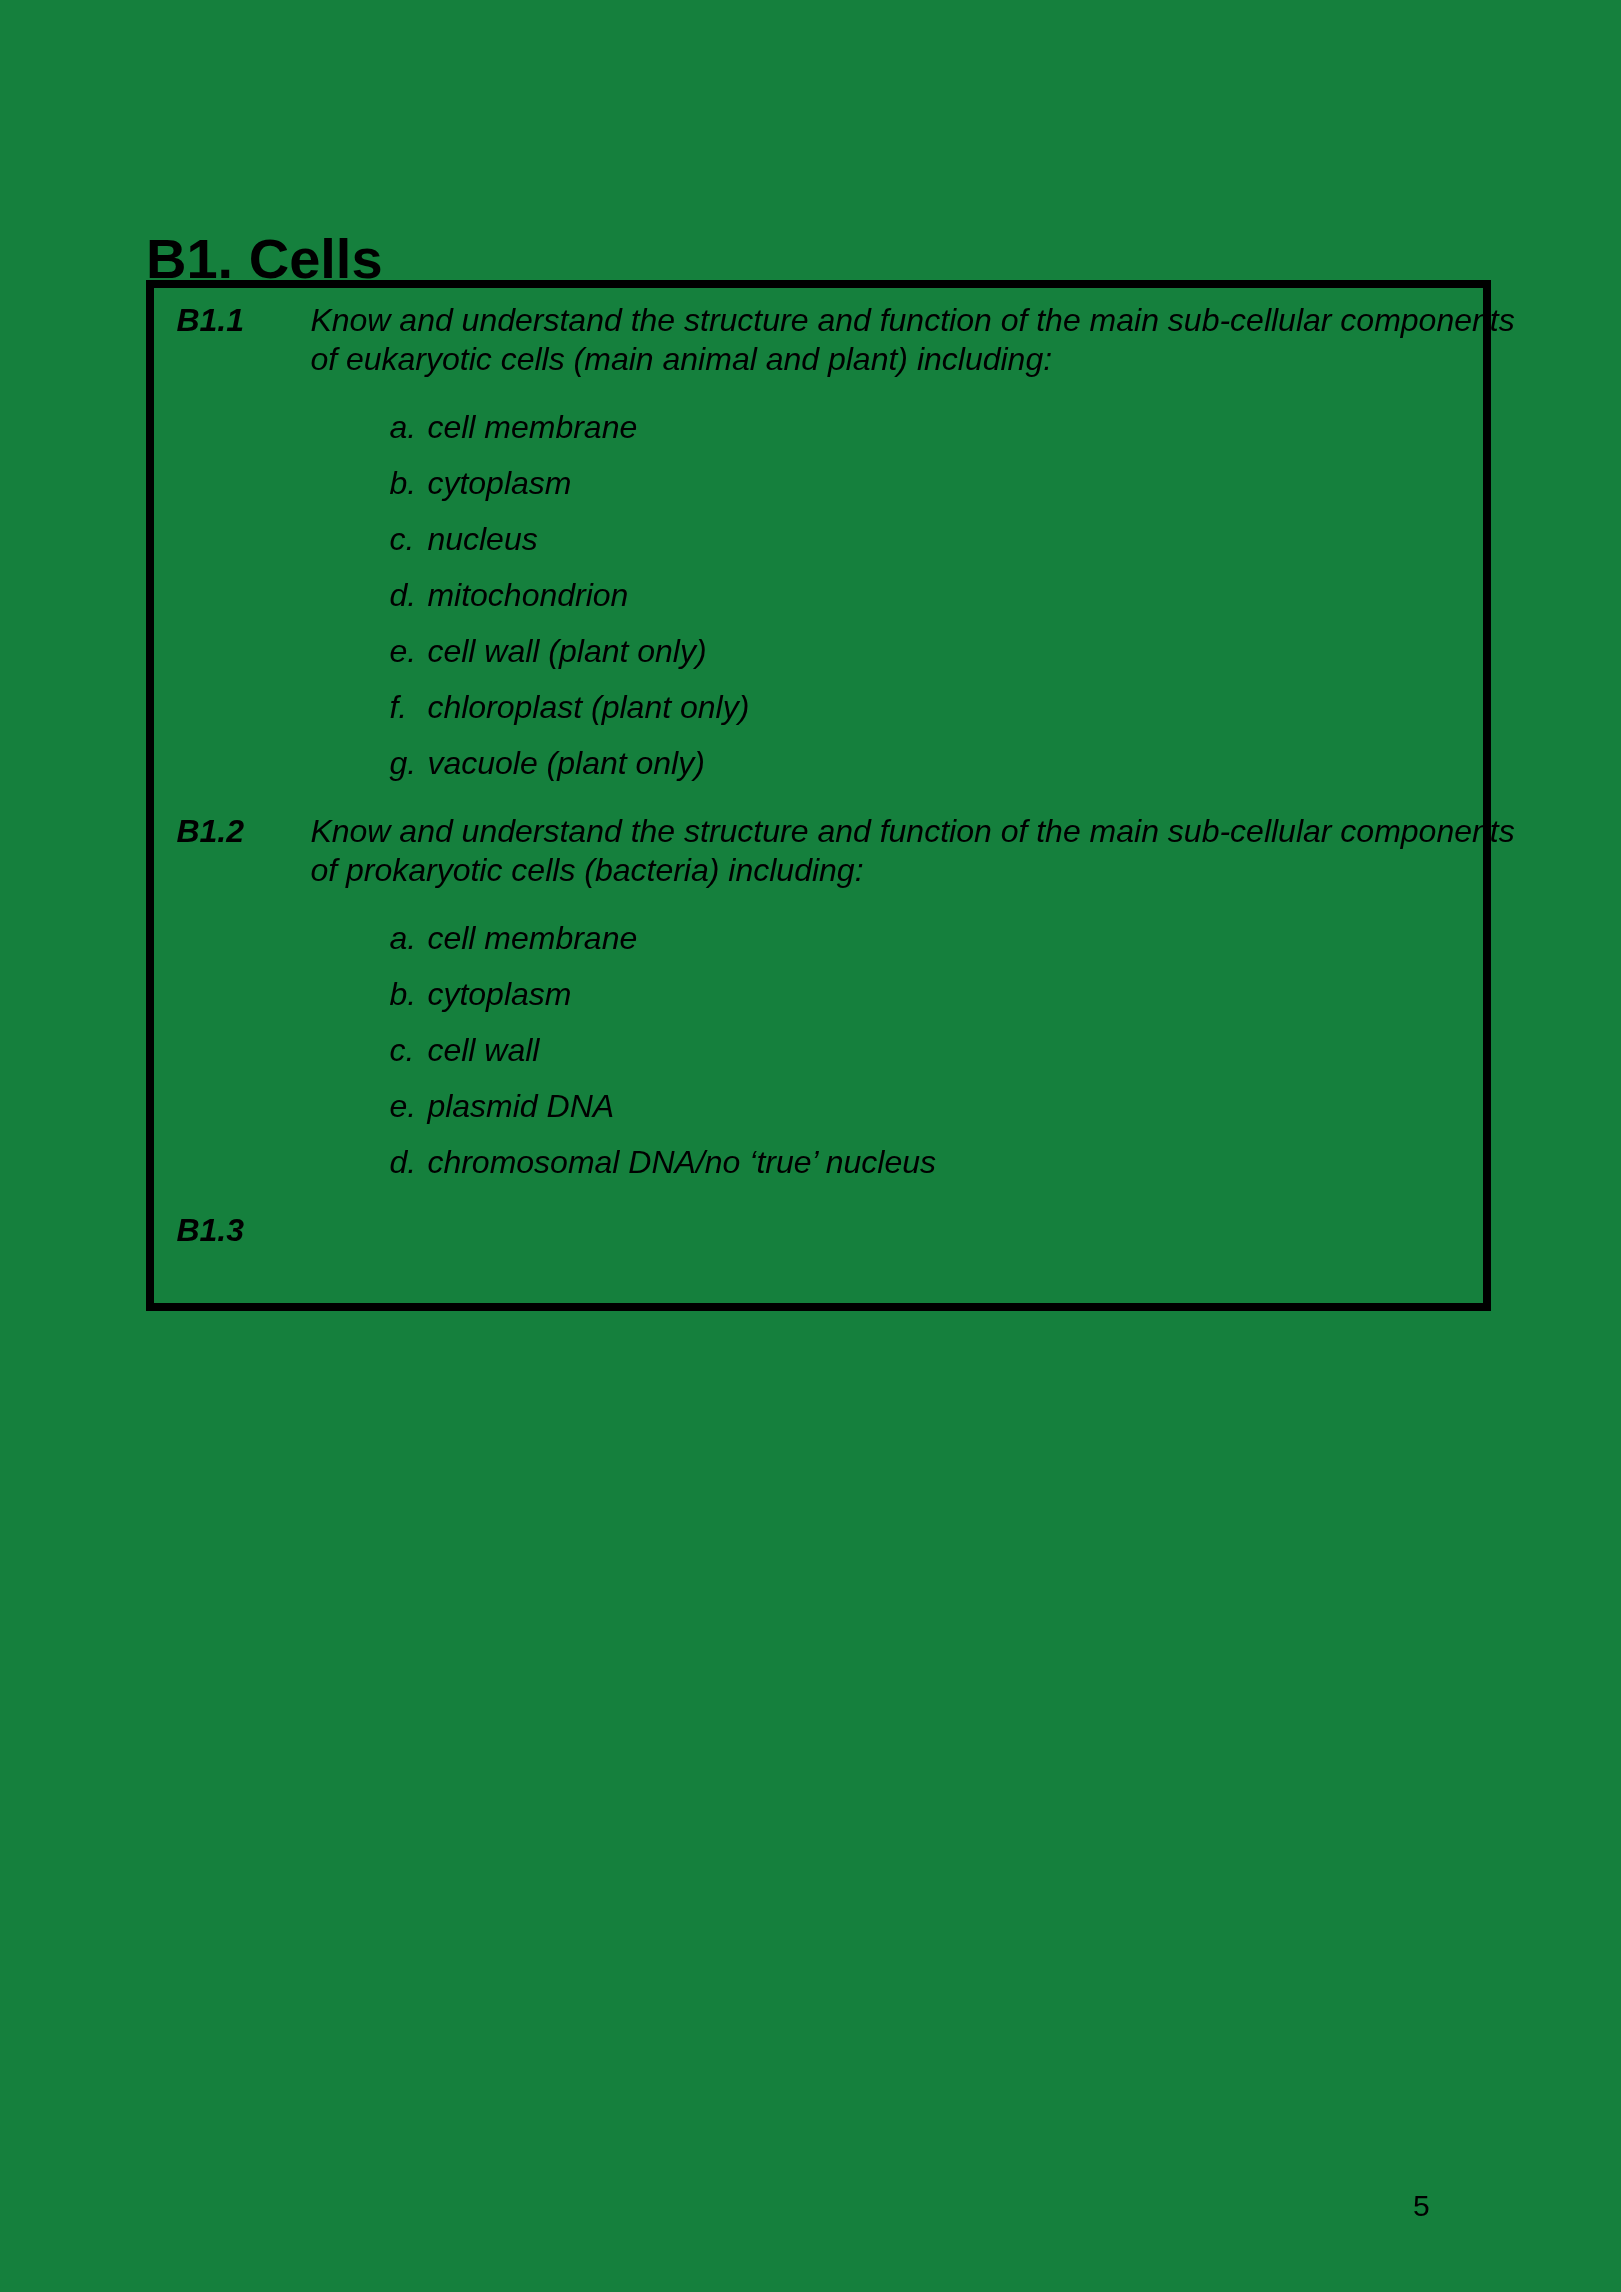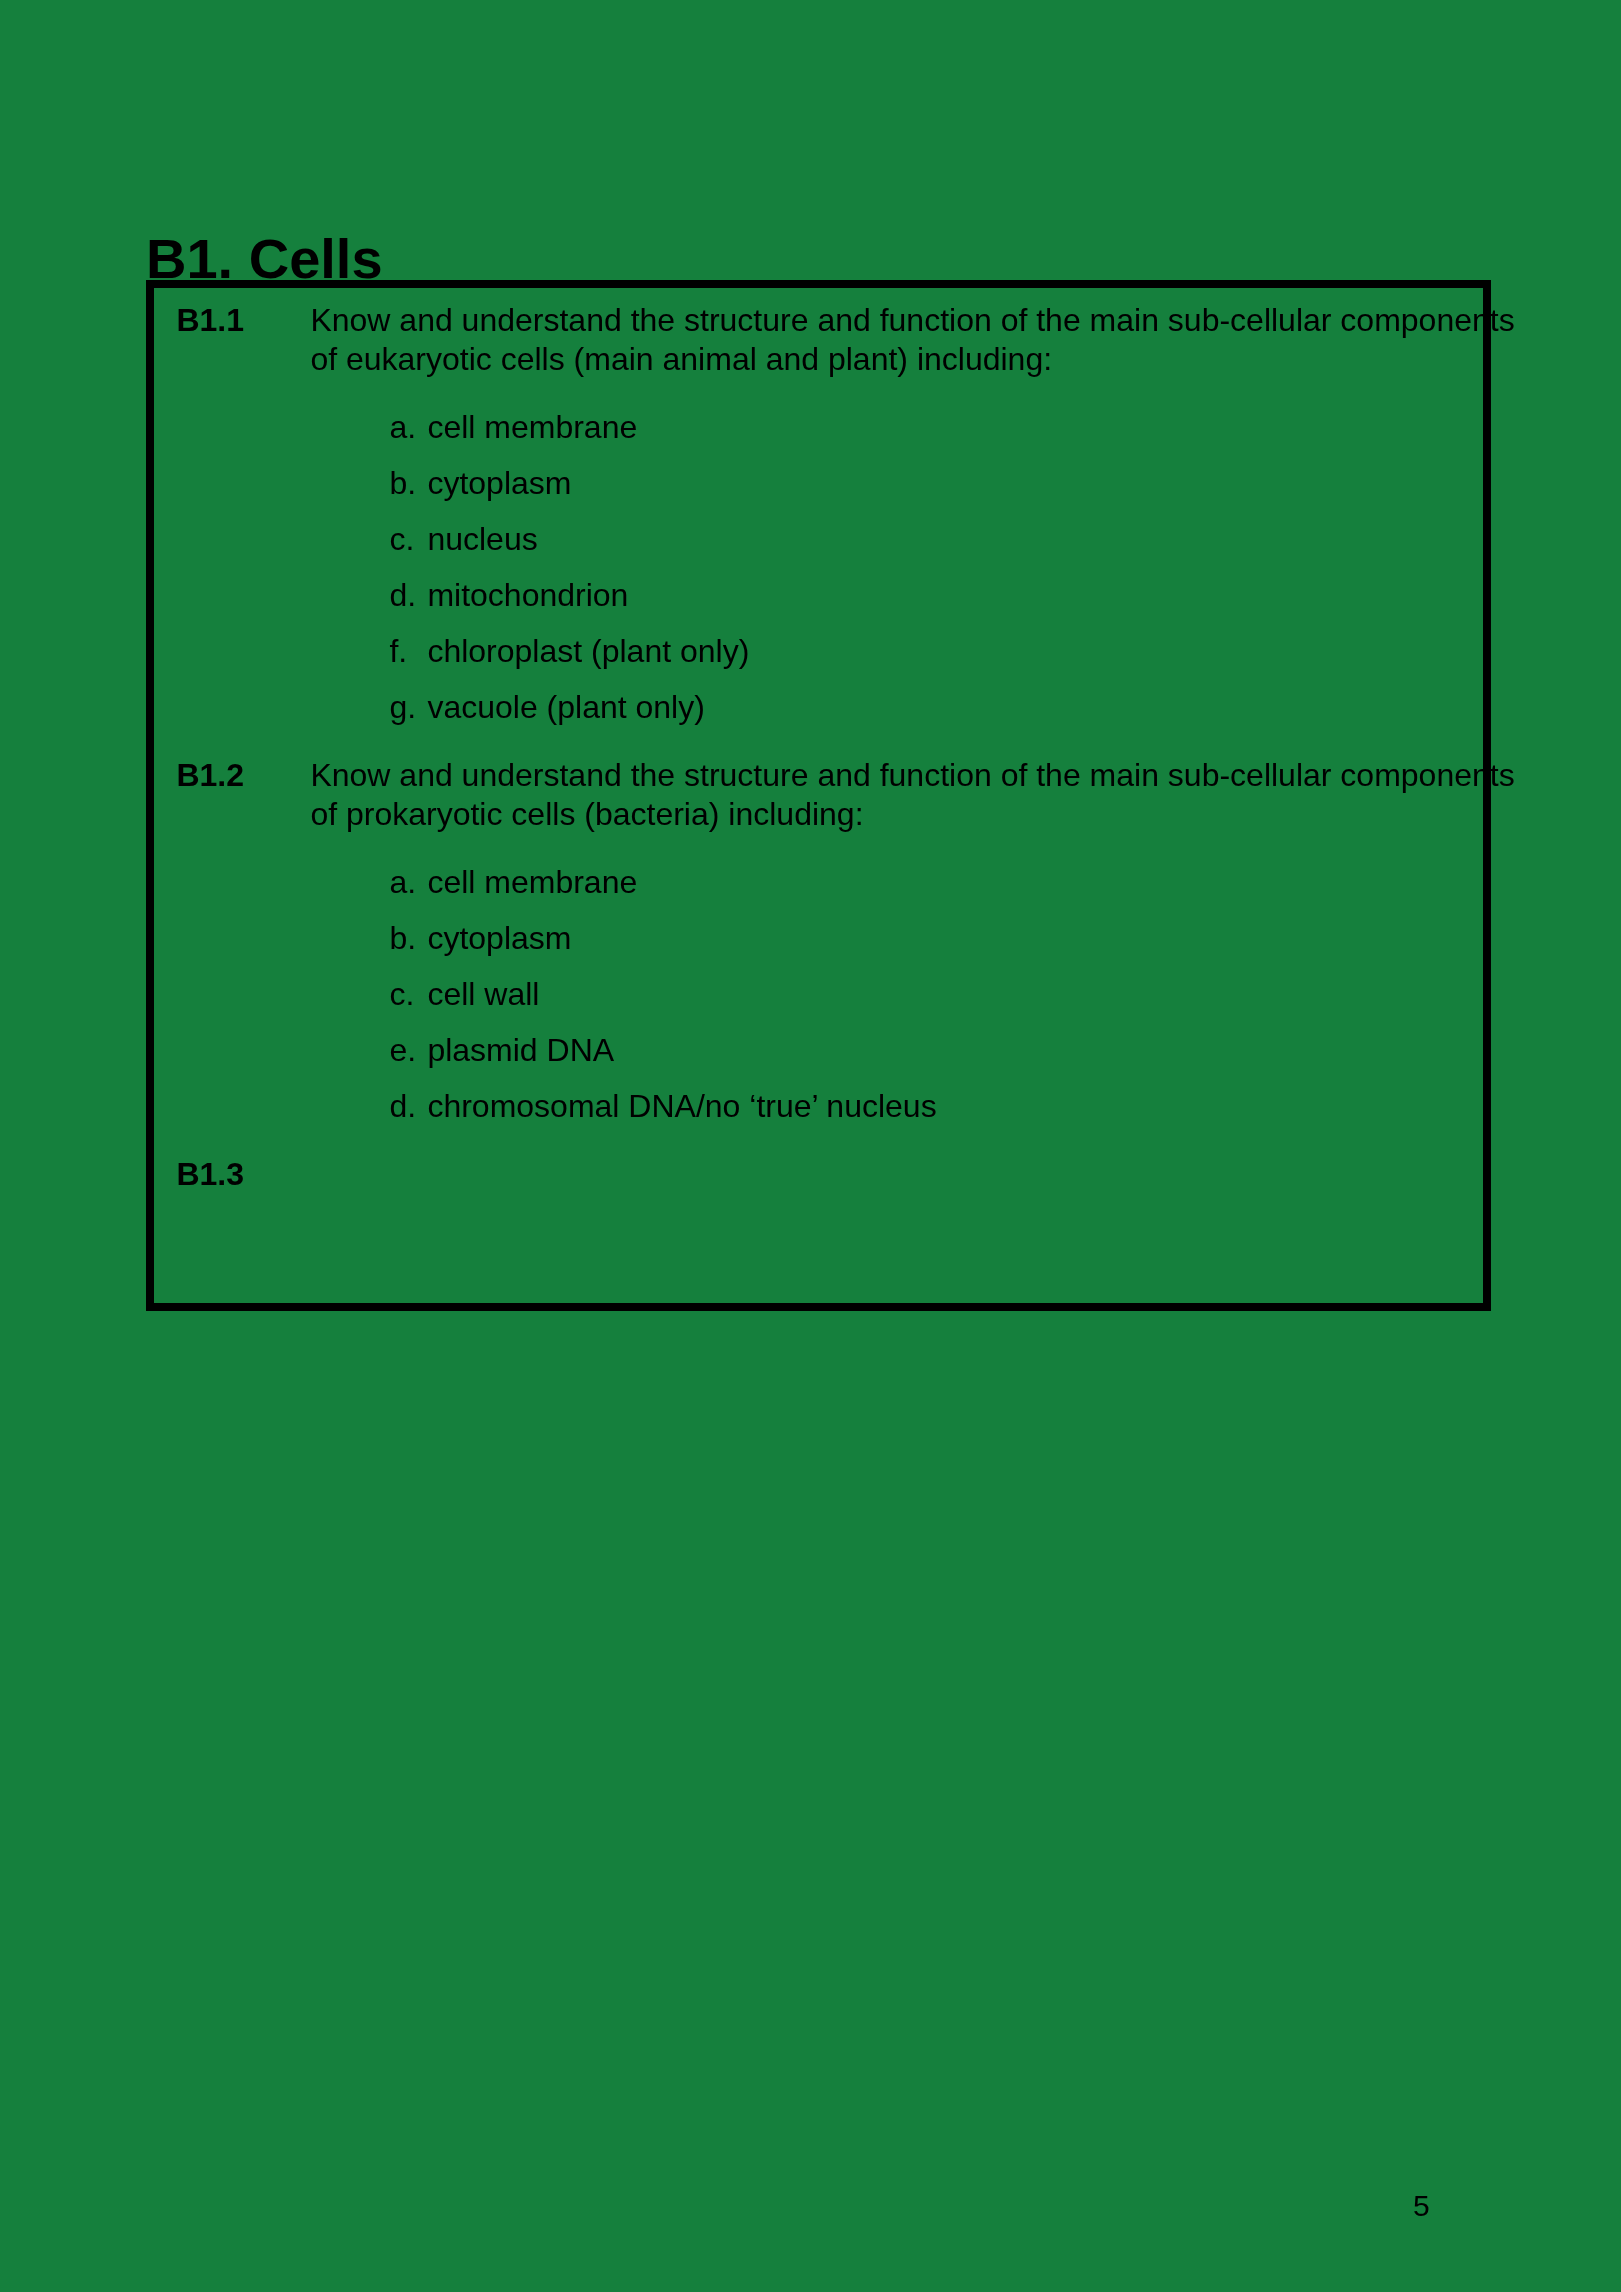--- a/index.html
+++ b/index.html
@@ -29,20 +29,21 @@
     position: absolute;
     left: 146px;
     top: 280px;
     width: 1345px;
     height: 1031px;
     box-sizing: border-box;
     border: 8px solid #000000;
     padding: 12.5px 18px 0 22.4px;
     font-size: 32px;
     line-height: 39px;
+    font-style: italic;
   }
   .spec-row {
     display: flex;
     align-items: flex-start;
   }
   .spec-ref {
     flex: 0 0 134px;
     width: 134px;
     font-weight: 700;
   }
@@ -106,20 +107,23 @@
           <div class="spec-item">
             <span class="spec-marker">b.</span><span>cytoplasm</span>
           </div>
           <div class="spec-item">
             <span class="spec-marker">c.</span><span>nucleus</span>
           </div>
           <div class="spec-item">
             <span class="spec-marker">d.</span><span>mitochondrion</span>
           </div>
           <div class="spec-item">
+            <span class="spec-marker">e.</span><span>cell wall (plant only)</span>
+          </div>
+          <div class="spec-item">
             <span class="spec-marker">f.</span><span>chloroplast (plant only)</span>
           </div>
           <div class="spec-item">
             <span class="spec-marker">g.</span><span>vacuole (plant only)</span>
           </div>
         </div>
       </div>
     </div>
 
     <div class="spec-row">

